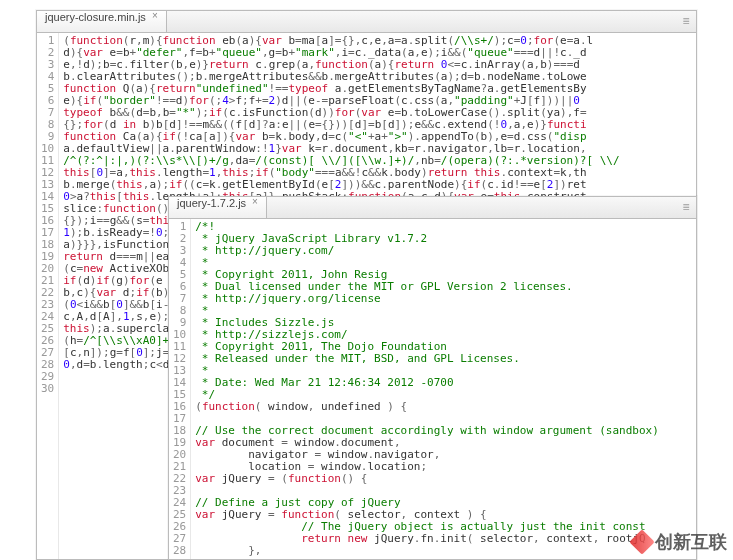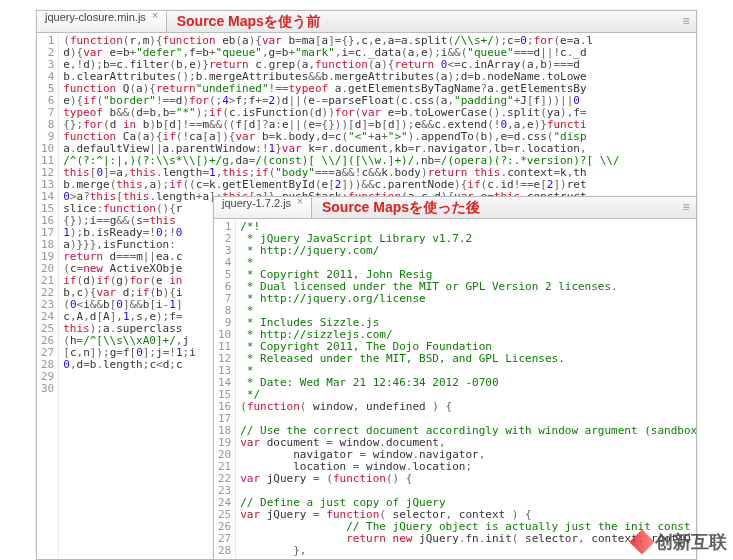--- a/index.html
+++ b/index.html
@@ -27,21 +27,20 @@
     z-index: 1;
     overflow: hidden;
   }
   .pane-front {
     left: 168px;
     top: 196px;
     right: 36px;
     bottom: 0;
     z-index: 2;
     overflow: hidden;
-    margin-left: 45px;
   }
   .tabbar {
     height: 22px;
     display: flex;
     align-items: stretch;
     background: linear-gradient(#f8f8f8,#e8e8e8);
     border-bottom: 1px solid #bbb;
     position: relative;
   }
   .tab {
@@ -136,21 +135,20 @@
 </style>
 </head>
 <body>
 
 <div class="editor-pane pane-back">
   <div class="tabbar">
     <div class="tab">
       <span>jquery-closure.min.js</span>
       <span class="tab-close">×</span>
     </div>
-    <div class="after-tab-label">Source Mapsを使う前</div>
     <div class="tab-scroll">≡</div>
   </div>
   <div class="code-area">
     <div class="gutter" id="gutter-back">1
 2
 3
 4
 5
 6
 7
@@ -210,21 +208,20 @@
 </div>
   </div>
 </div>
 
 <div class="editor-pane pane-front">
   <div class="tabbar">
     <div class="tab">
       <span>jquery-1.7.2.js</span>
       <span class="tab-close">×</span>
     </div>
-    <div class="after-tab-label">Source Mapsを使った後</div>
     <div class="tab-scroll">≡</div>
   </div>
   <div class="code-area">
     <div class="gutter" id="gutter-front">1
 2
 3
 4
 5
 6
 7

